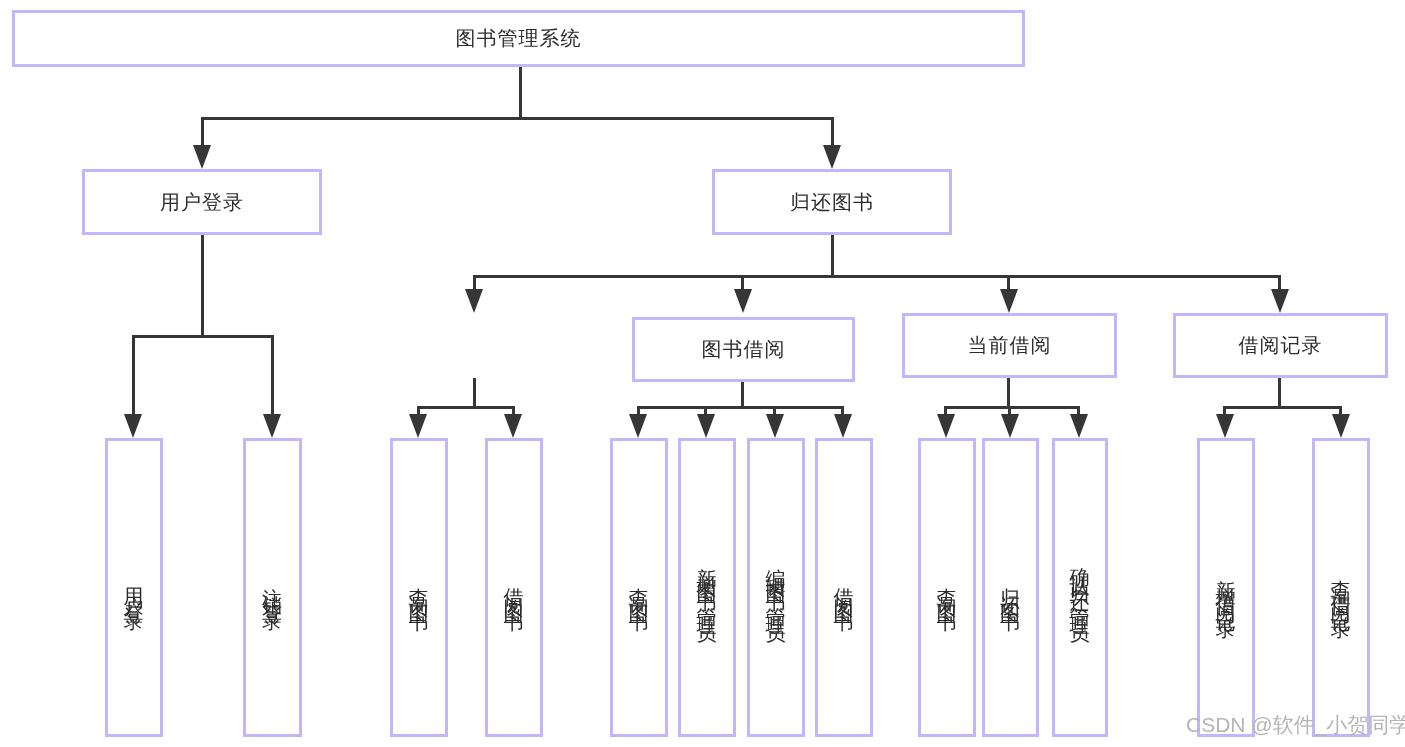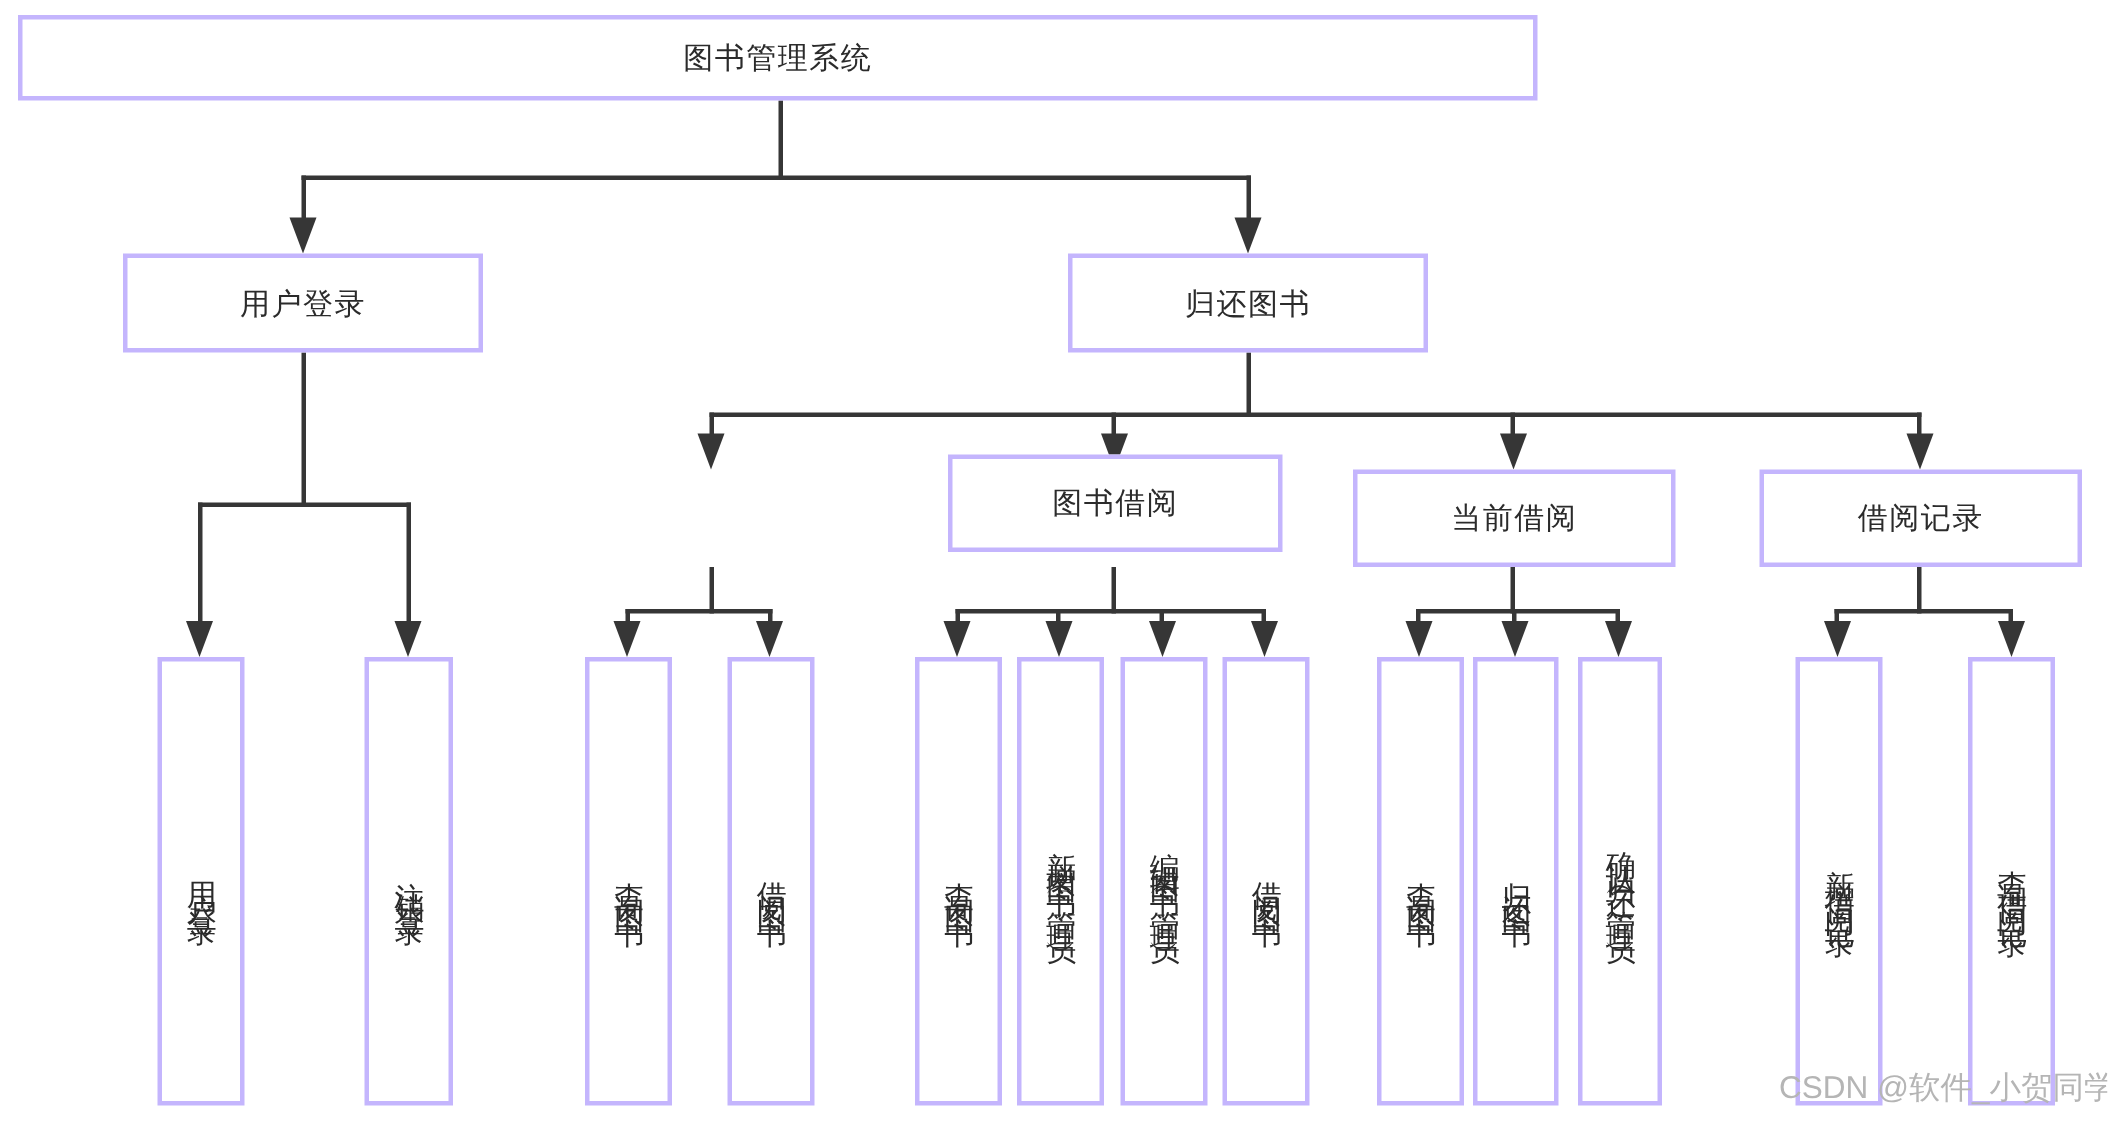--- a/index.html
+++ b/index.html
@@ -115,21 +115,21 @@
     <div class="arrow" style="left: 1332px; top: 414px;"></div>
     <div class="node" style="left: 12px; top: 10px; width: 1013px; height: 57px;">
       <span>图书管理系统</span>
     </div>
     <div class="node" style="left: 82px; top: 169px; width: 240px; height: 66px;">
       <span>用户登录</span>
     </div>
     <div class="node" style="left: 712px; top: 169px; width: 240px; height: 66px;">
       <span>归还图书</span>
     </div>
-    <div class="node" style="left: 632px; top: 303px; width: 223px; height: 65px;">
+    <div class="node" style="left: 632px; top: 317px; width: 223px; height: 65px;">
       <span>图书借阅</span>
     </div>
     <div class="node" style="left: 902px; top: 313px; width: 215px; height: 65px;">
       <span>当前借阅</span>
     </div>
     <div class="node" style="left: 1173px; top: 313px; width: 215px; height: 65px;">
       <span>借阅记录</span>
     </div>
     <div class="node vertical" style="left: 105px; top: 438px; width: 58px; height: 299px;">
       <span>用户登录</span>

